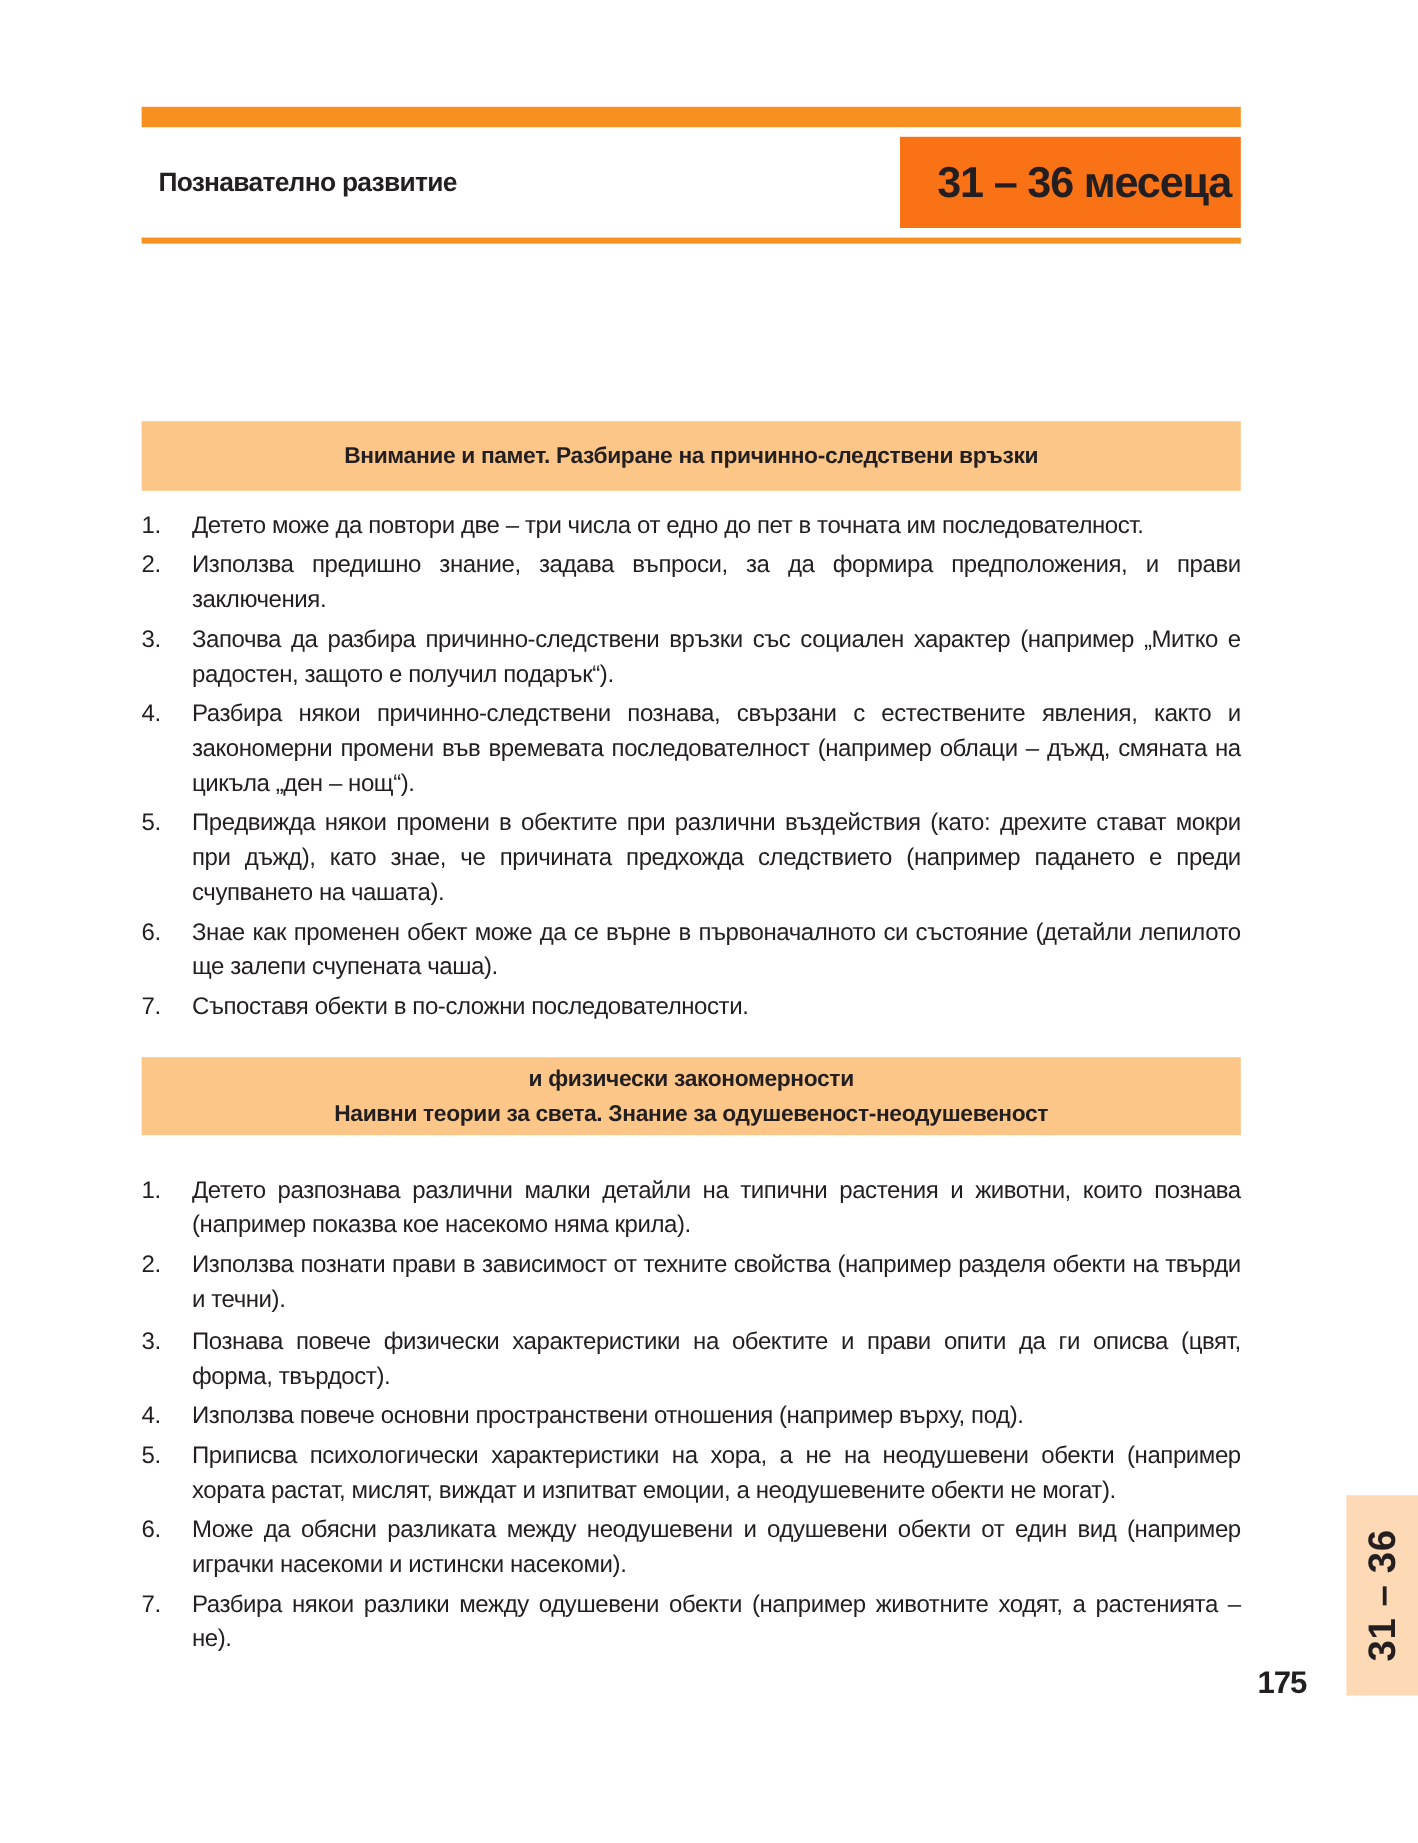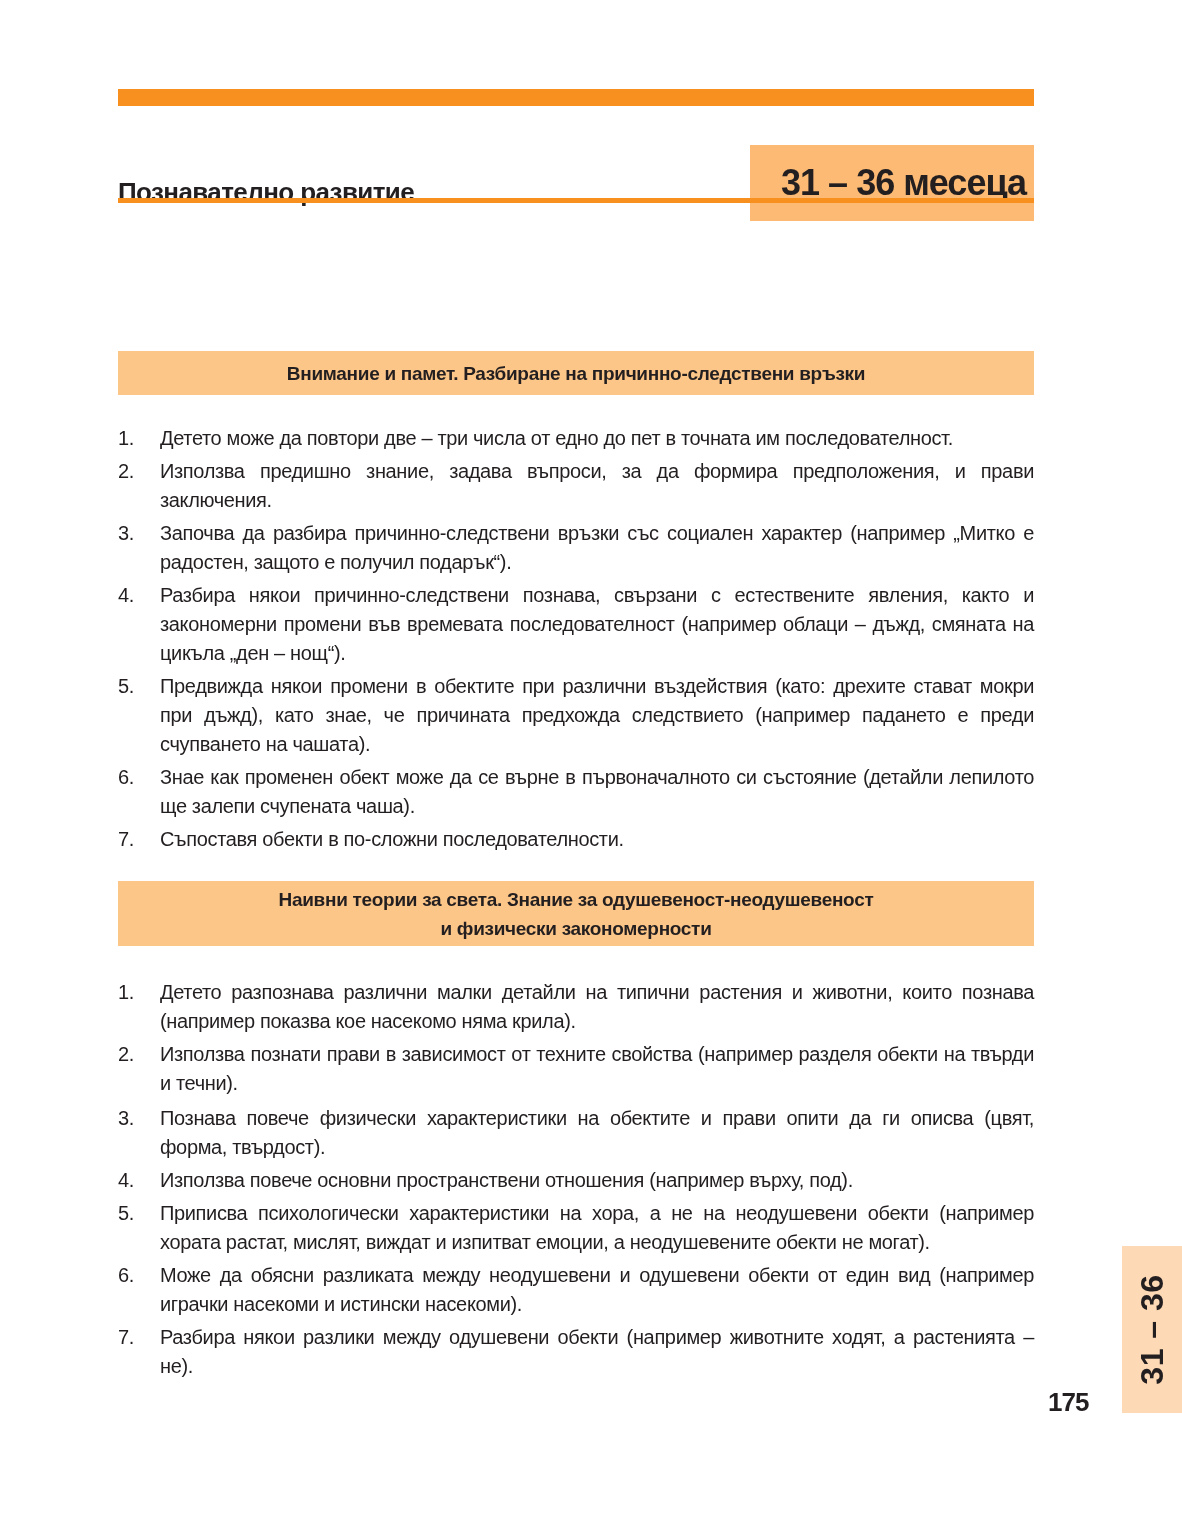--- a/index.html
+++ b/index.html
@@ -10,42 +10,42 @@
     }
     .bar-top {
       position: absolute; left: 118px; top: 89px; width: 916px; height: 17px;
       background: #f7901e;
     }
     .bar-bottom {
       position: absolute; left: 118px; top: 198px; width: 916px; height: 5px;
       background: #f7901e;
     }
     .page-title {
-      position: absolute; left: 118px; top: 132px;
-      font-size: 26px; font-weight: bold; letter-spacing: -0.6px;
-      line-height: 40px; white-space: nowrap; margin-top: 40px;
+      position: absolute; left: 132px; top: 132px;
+      font-size: 22px; font-weight: bold; letter-spacing: -0.6px;
+      line-height: 40px; white-space: nowrap;
     }
     .age-badge {
       position: absolute; left: 750px; top: 114px; width: 284px; height: 76px;
-      background: #fdba74;
+      background: #f97316;
       display: flex; align-items: center; justify-content: flex-end;
-      box-sizing: border-box; padding-right: 8px; margin-top: 31px;
+      box-sizing: border-box; padding-right: 8px;
     }
     .age-badge span {
       font-size: 36px; font-weight: bold; letter-spacing: -1px; white-space: nowrap;
     }
     .band {
       position: absolute; left: 118px; width: 916px;
       background: #fdc689;
       display: flex; align-items: center; justify-content: center;
       text-align: center;
       font-size: 19px; font-weight: bold; line-height: 29px;
       letter-spacing: -0.3px;
     }
-    .band1 { top: 351px; height: 44px; align-items: center; }
+    .band1 { top: 351px; height: 58px; align-items: center; }
     .band2 { top: 881px; height: 65px; }
     .band .line { display: block; }
 
     .list {
       position: absolute; left: 118px; width: 916px; margin: 0; padding: 0;
       list-style: none;
     }
     .list li {
       position: relative; padding-left: 42px;
       font-size: 20px; line-height: 29px; letter-spacing: -0.35px;
@@ -109,22 +109,22 @@
       <span class="txt">Знае как променен обект може да се върне в първоначалното си състояние (детайли лепилото ще залепи счупената чаша).</span>
     </li>
     <li style="margin-top: 4px;">
       <span class="num">7.</span>
       <span class="txt">Съпоставя обекти в по-сложни последователности.</span>
     </li>
   </ol>
 
 <div class="band band2">
   <div>
+    <span class="line">и физически закономерности</span>
     <span class="line">Наивни теории за света. Знание за одушевеност-неодушевеност</span>
-    <span class="line">и физически закономерности</span>
   </div>
 </div>
 <ol class="list" id="list1" style="top:978px;">
     <li style="margin-top: 0px;">
       <span class="num">1.</span>
       <span class="txt">Детето разпознава различни малки детайли на типични растения и животни, които познава (например показва кое насекомо няма крила).</span>
     </li>
     <li style="margin-top: 4px;">
       <span class="num">2.</span>
       <span class="txt">Използва познати прави в зависимост от техните свойства (например разделя обекти на твърди и течни).</span>

